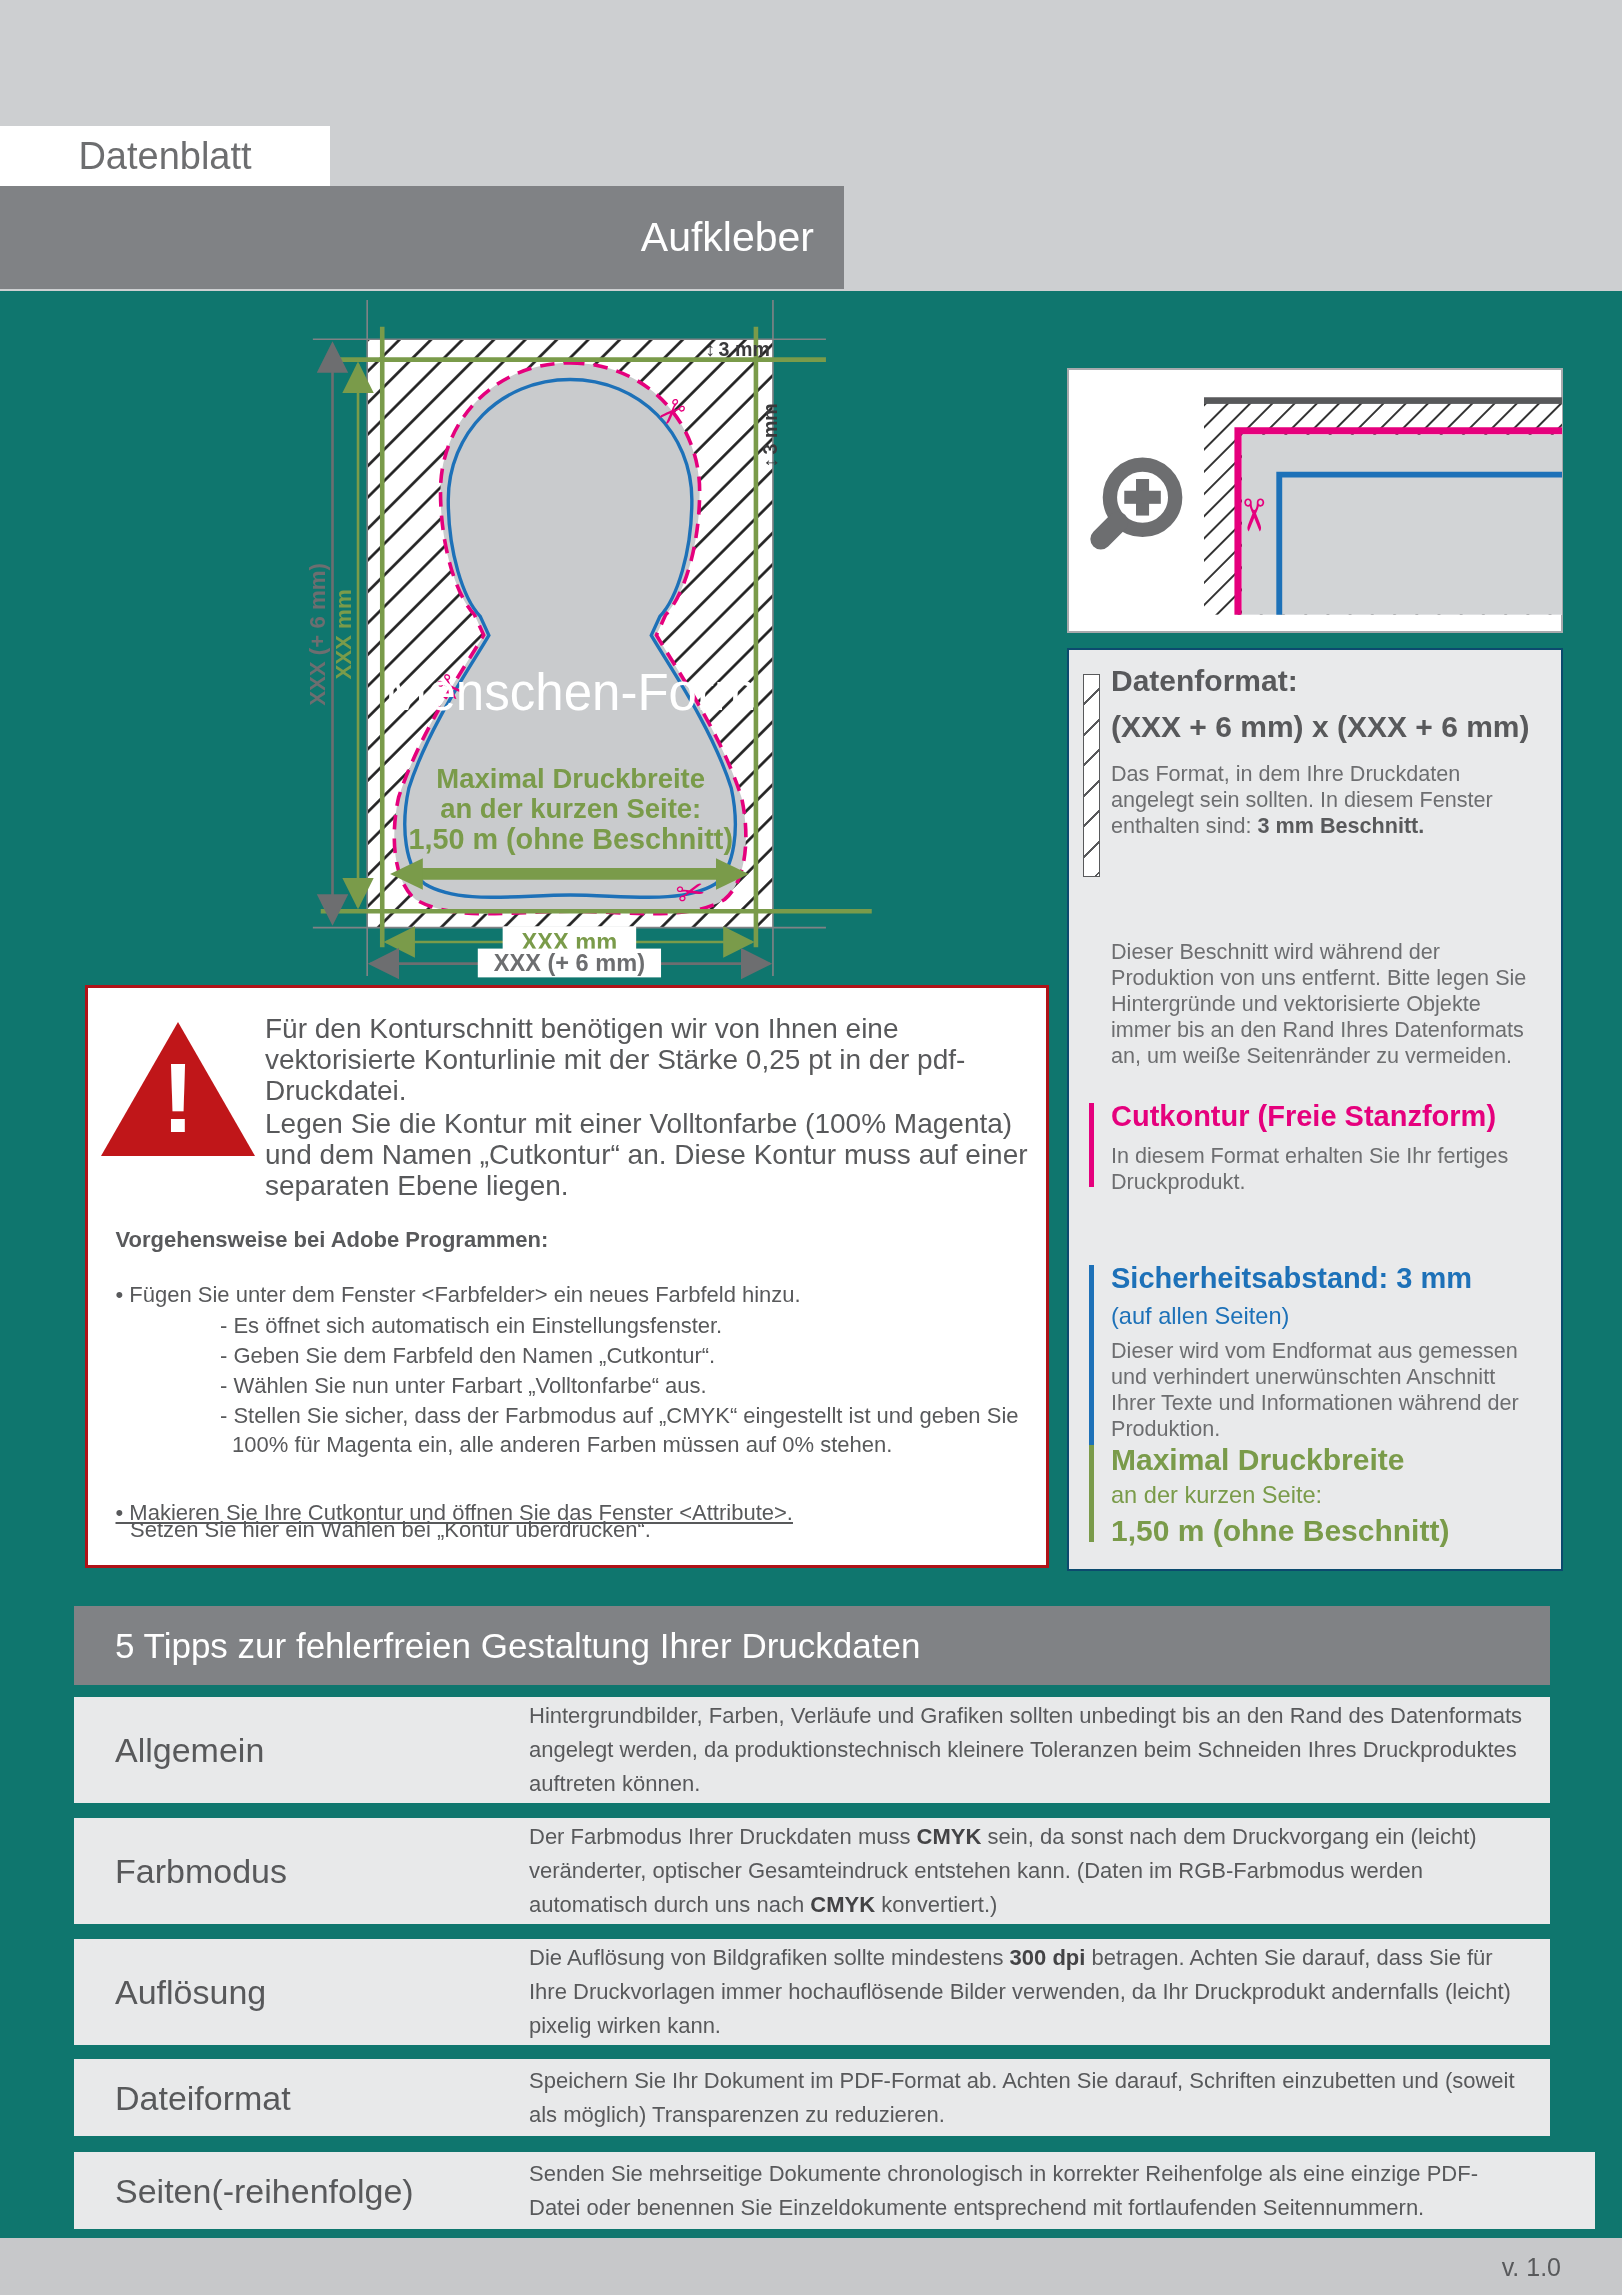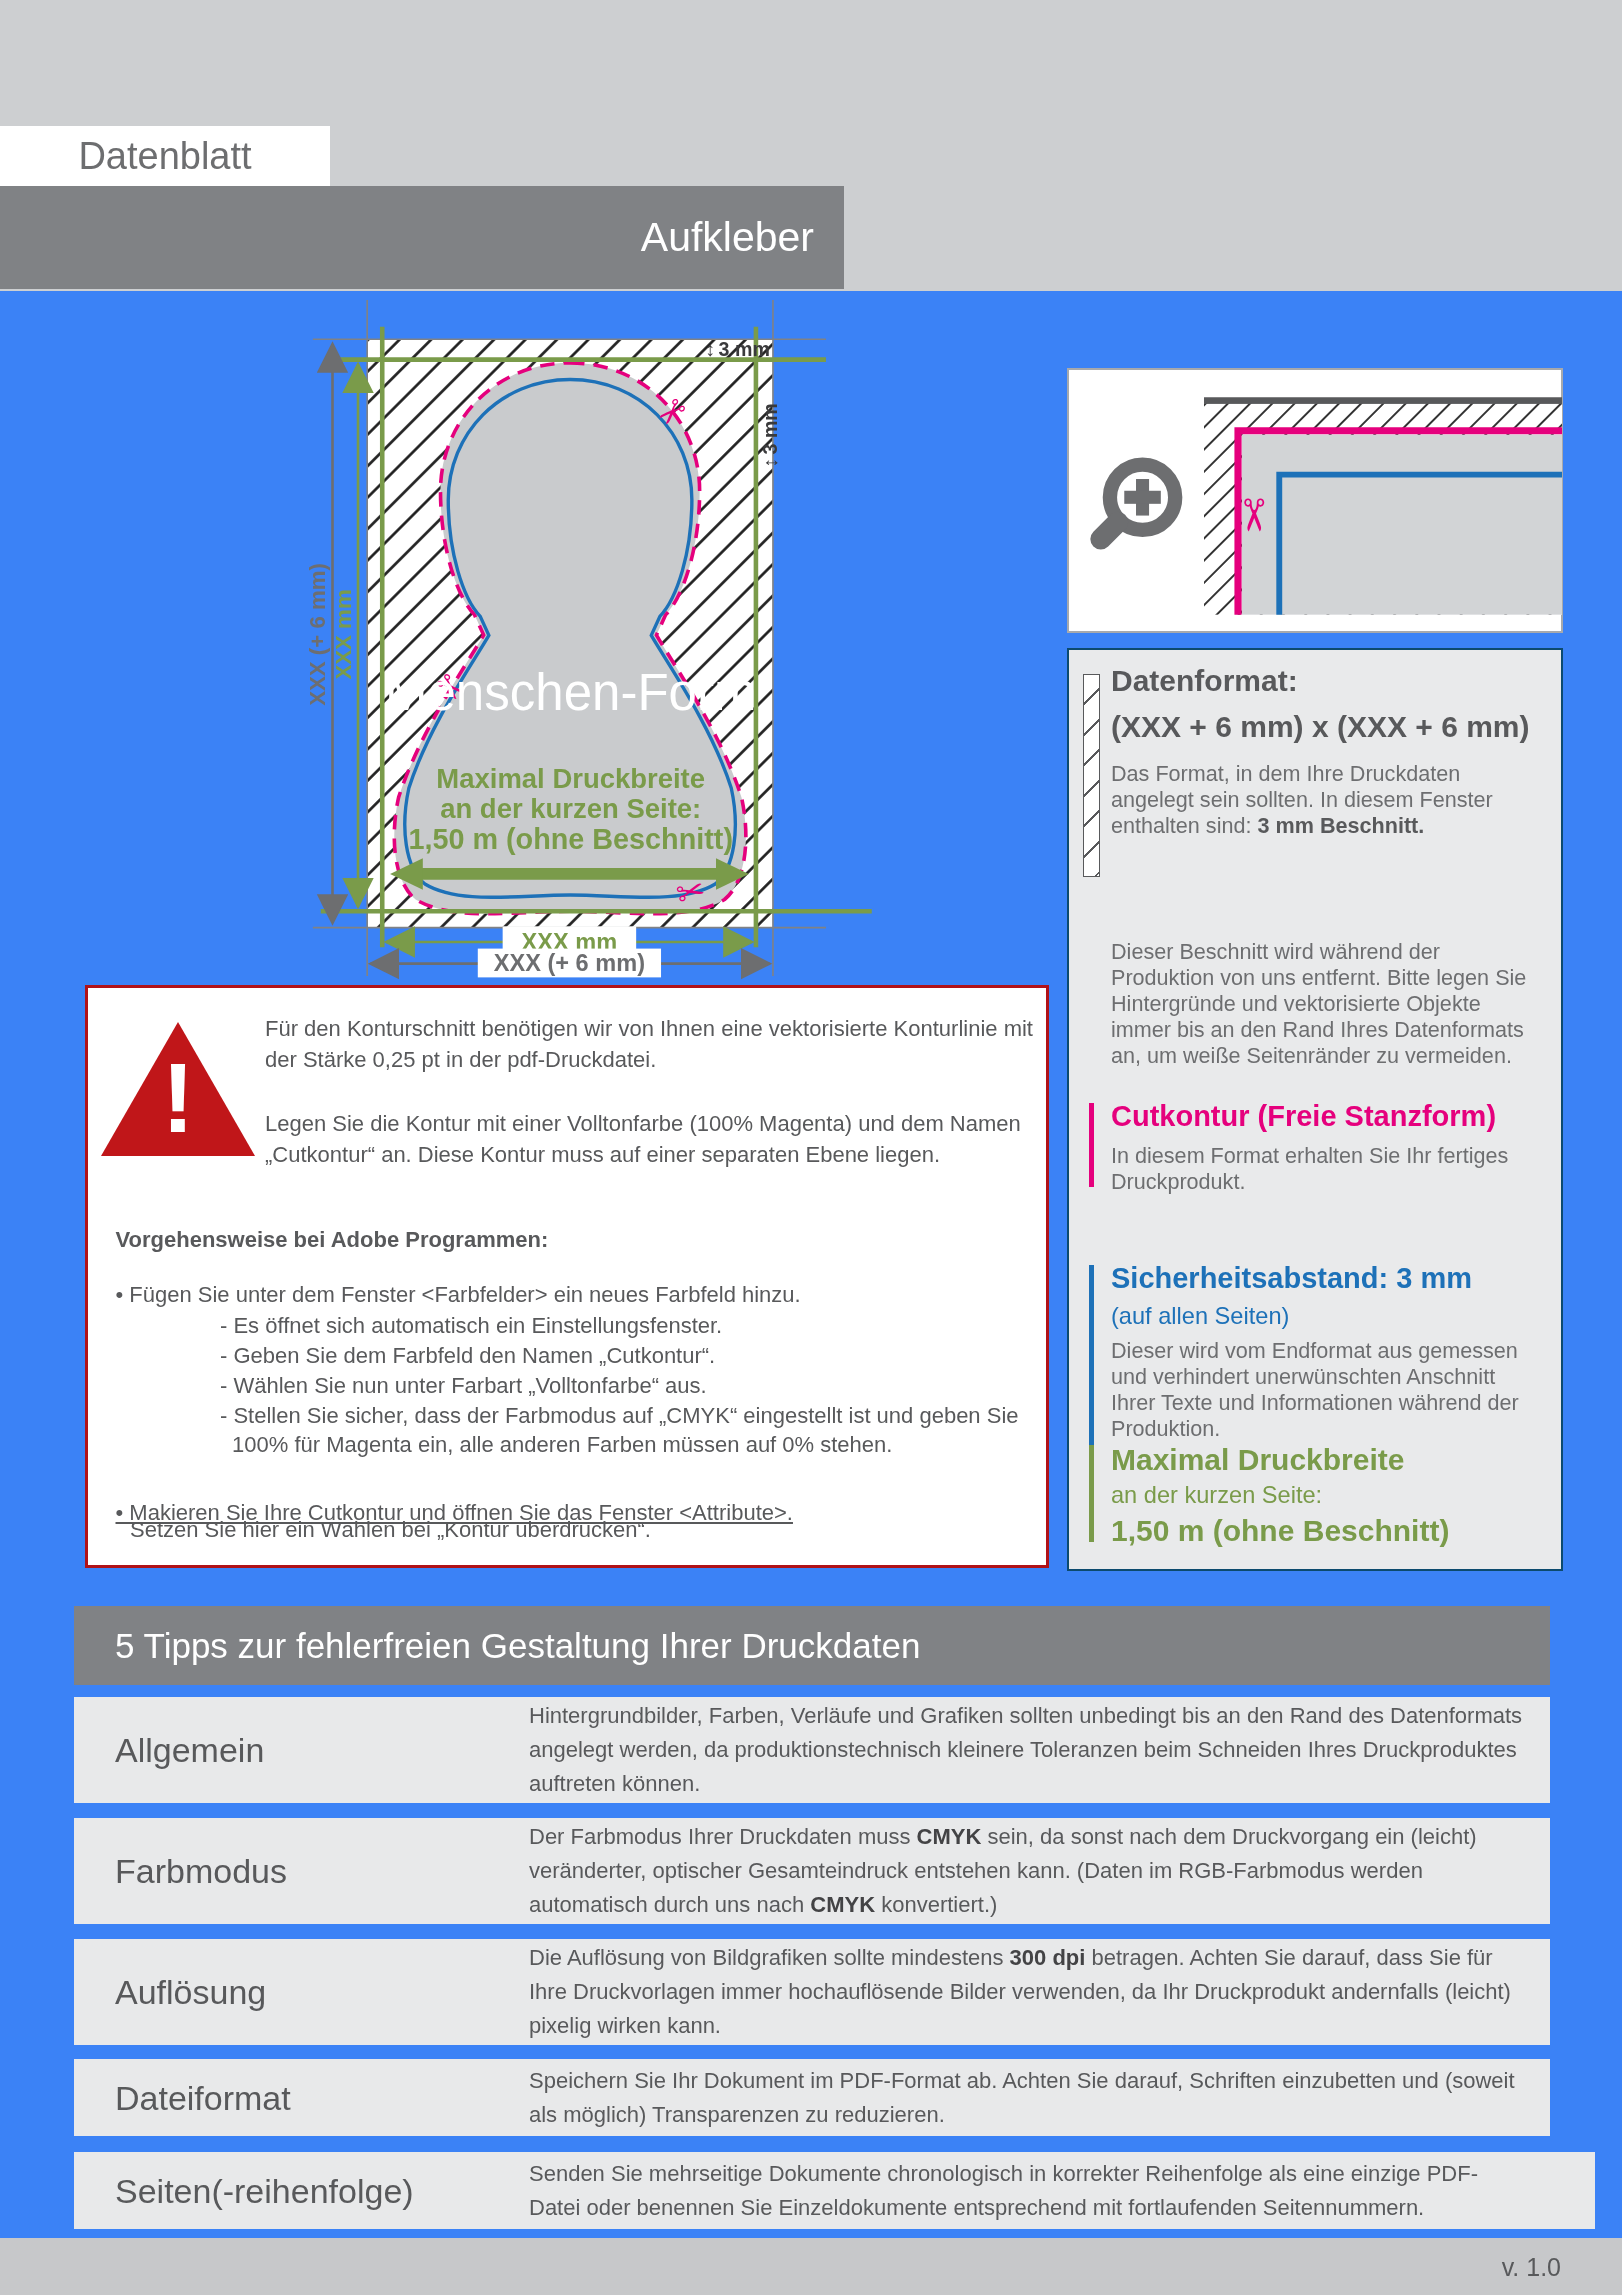--- a/index.html
+++ b/index.html
@@ -1,17 +1,17 @@
 <!DOCTYPE html>
 <html style="font-size:10.5px"><head>
 <meta charset="utf-8">
 <style>
   html,body{margin:0;padding:0;}
   body{font-family:"Liberation Sans", sans-serif; background:#ffffff;}
-  .page{position:relative;width:1623px;height:2295px;background:#3b82f6;overflow:hidden;}
+  .page{position:relative;width:1623px;height:2295px;background:#0f766e;overflow:hidden;}
 
   
   .top-bg{position:absolute;left:0;top:0;width:1623px;height:291px;background:#cdcfd1;}
   .tab{position:absolute;left:0;top:126px;width:330px;height:60px;background:#ffffff;
        color:#6d6e70;font-size:38px;line-height:60px;text-align:center;}
   .banner{position:absolute;left:0;top:186px;width:844px;height:103px;background:#808285;
           color:#ffffff;font-size:41px;line-height:103px;text-align:right;padding-right:30px;box-sizing:border-box;}
 
   
   .diagram-svg{position:absolute;left:288px;top:294px;}
@@ -48,21 +48,21 @@
   .p-max-val{position:absolute;left:42px;top:864px;color:#7a9b4a;font-size:30px;font-weight:bold;}
   .bold{font-weight:bold;color:#58595b;}
 
   
   .warnbox{position:absolute;left:85px;top:985px;width:964px;height:583px;background:#fff;
            border:3.9px solid #b01218;box-sizing:border-box;}
   .w-tri{position:absolute;left:13px;top:34px;width:154px;height:134px;
          background:#c01619;clip-path:polygon(50% 0,100% 100%,0 100%);}
   .w-excl{position:absolute;left:13px;top:54px;width:154px;text-align:center;color:#ffffff;
           font-size:98px;font-weight:bold;}
-  .w-p{position:absolute;left:177px;width:785px;color:#58595b;font-size:22px;line-height:31px;}
+  .w-p{position:absolute;left:177px;width:785px;color:#58595b;font-size:28px;line-height:31px;}
   .w-p1{top:25px;}
   .w-p2{top:120px;}
   .w-heading{position:absolute;left:27.5px;top:239px;color:#58595b;font-size:22px;font-weight:bold;}
   .w-line{position:absolute;color:#58595b;font-size:22px;white-space:nowrap;}
   .b0{left:27.5px;} .b1{left:132px;} .b2{left:144px;} .b3{left:42px;}
 
   
   .tips-banner{position:absolute;left:74px;top:1606px;width:1476px;height:79px;background:#808285;
                color:#ffffff;font-size:35px;line-height:79px;padding-left:41px;box-sizing:border-box;}
   .tip-row{position:absolute;left:74px;width:1476px;background:#e8e9ea;}

